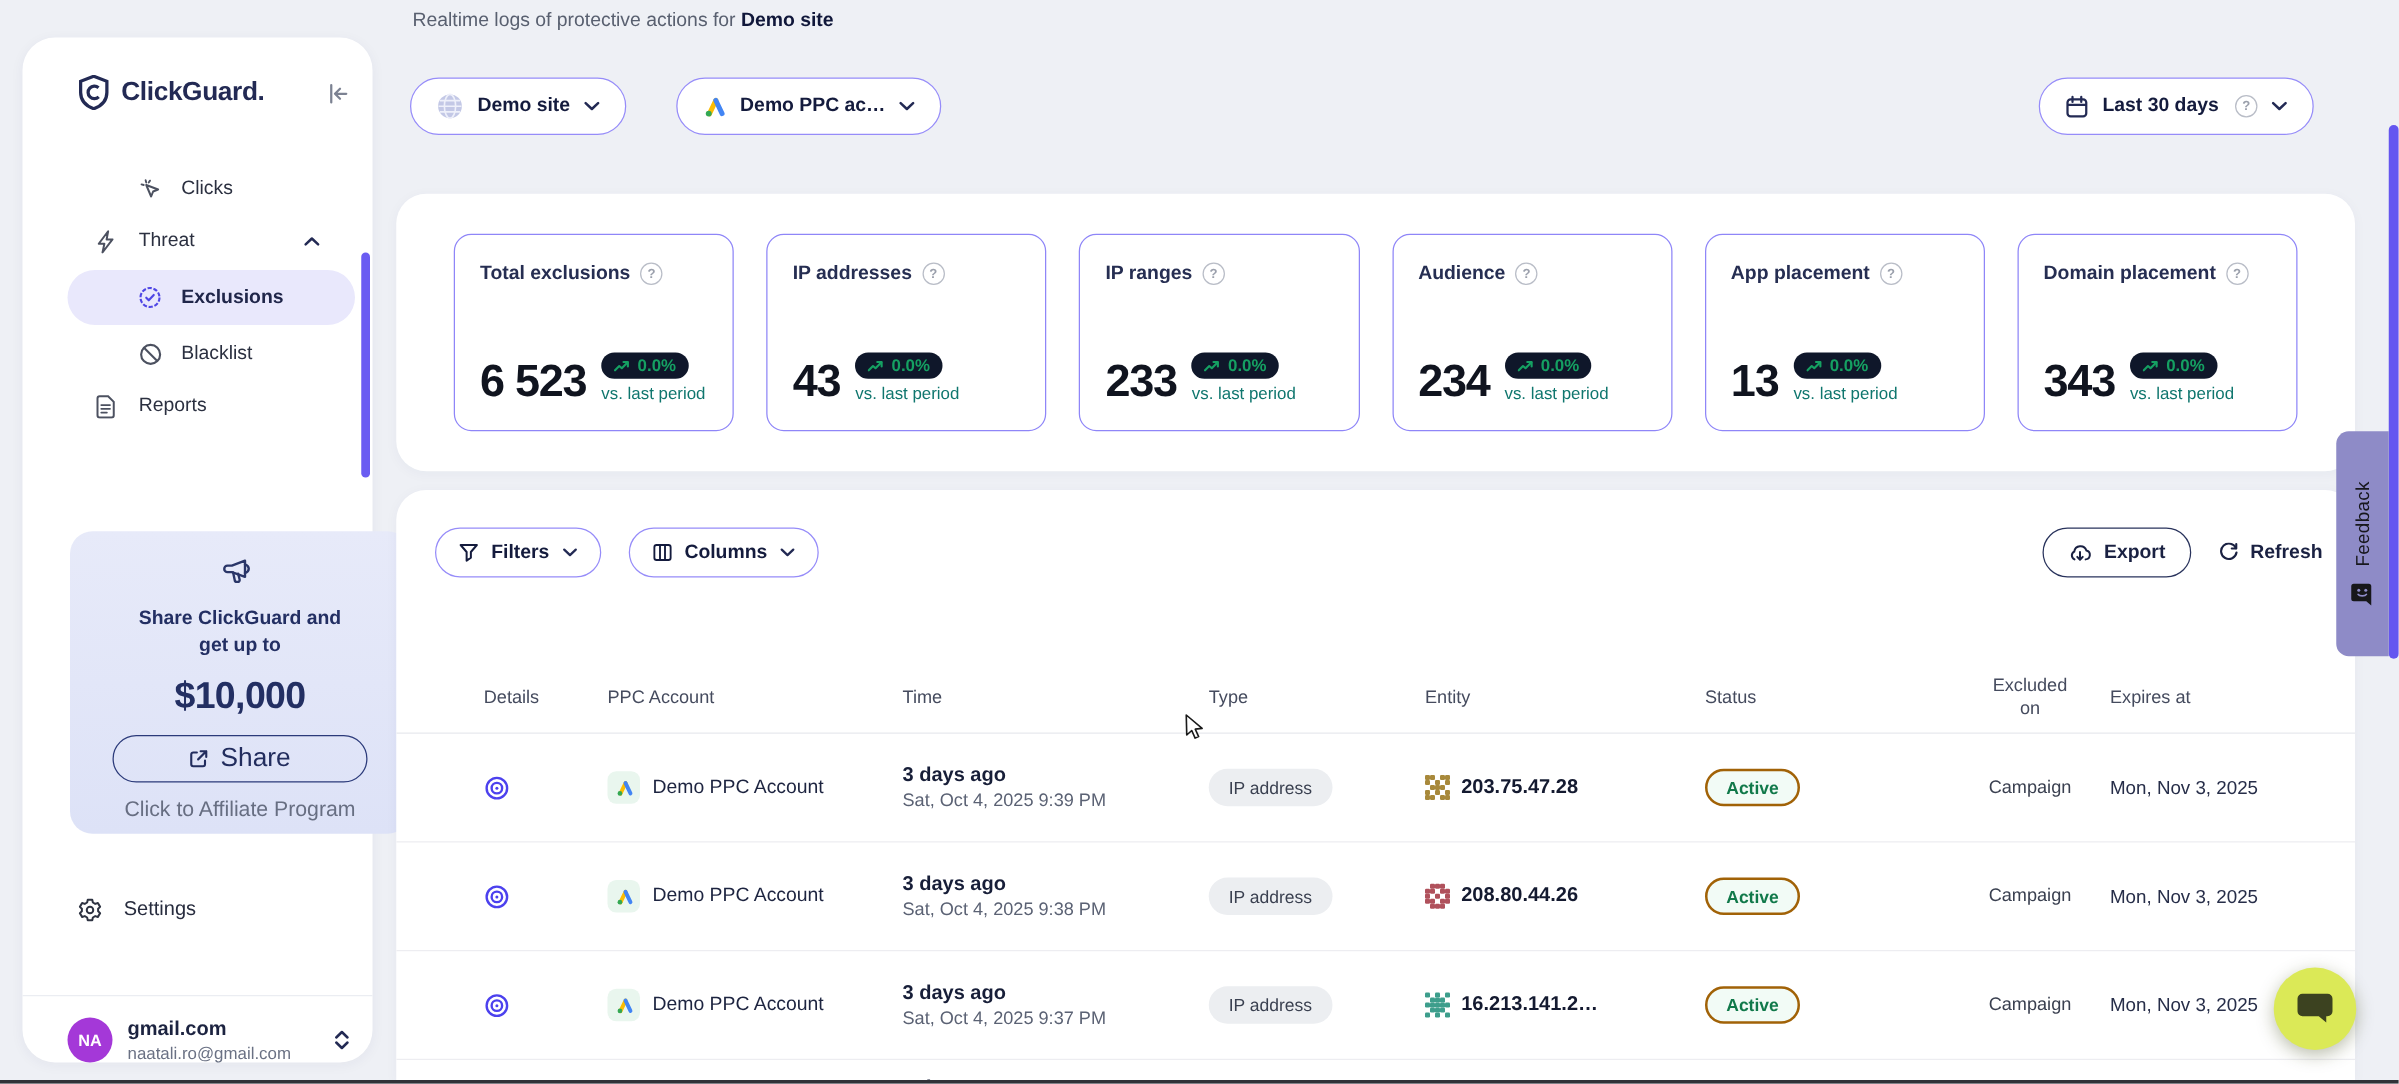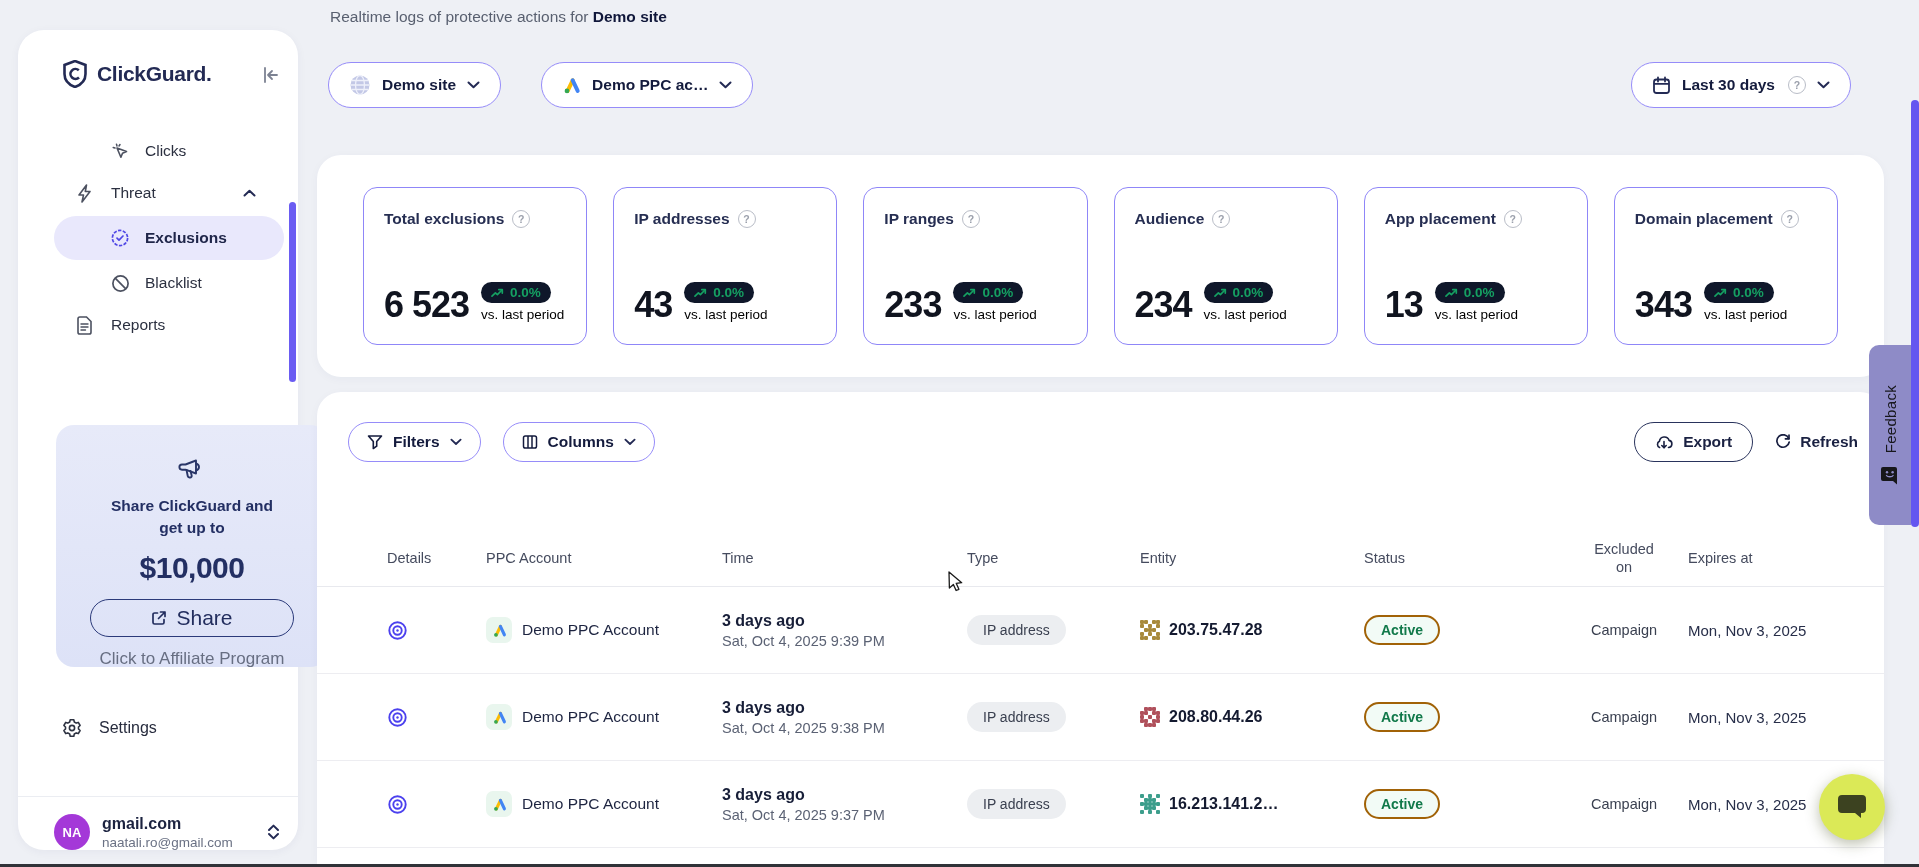--- a/index.html
+++ b/index.html
@@ -16,21 +16,21 @@
   .nav{margin-top:42px;}
   .nav-item{display:flex;align-items:center;height:42px;font-size:15.5px;color:#2b3040;cursor:pointer;}
   .nav-item .ic{width:20px;display:flex;justify-content:center;}
   .nav-item.parent{padding-left:56px;gap:17px;}
   .nav-item.child{padding-left:92px;gap:15px;}
   .nav-item.active{background:#e9e8fc;border-radius:22px;margin:2px 14px 2px 36px;height:44px;
                    padding-left:56px;font-weight:700;color:#20264a;}
   .nav-item .chev-up{margin-left:auto;margin-right:42px;}
   
   .promo{position:absolute;left:38px;top:395px;width:272px;height:242px;border-radius:18px;
-         background:linear-gradient(180deg,#e7eaf9,#dde2f7);text-align:center;padding-top:32px;box-sizing:border-box;}
+         background:linear-gradient(180deg,#e7eaf9,#dde2f7);text-align:center;padding-top:20px;box-sizing:border-box;}
   .promo-title{font-size:15.5px;font-weight:600;color:#232f63;line-height:22px;margin-top:8px;}
   .promo-amount{font-size:30px;font-weight:700;color:#232f63;margin-top:12px;letter-spacing:-.5px;}
   .share-btn{margin:14px auto 0;width:204px;height:38px;border:1.5px solid #2b3a7a;border-radius:20px;
              display:flex;align-items:center;justify-content:center;gap:9px;font-size:21px;color:#222d5e;
              background:transparent;cursor:pointer;box-sizing:border-box;}
   .promo-caption{margin-top:12px;font-size:17px;color:#676e82;}
   .settings-row{position:absolute;left:44px;top:688px;display:flex;align-items:center;gap:17px;
                 font-size:16px;color:#272c3e;cursor:pointer;}
   .side-divider{position:absolute;left:0;top:766px;width:280px;height:1px;background:#ebedf2;}
   .user-row{position:absolute;left:36px;top:784px;width:226px;display:flex;align-items:center;cursor:pointer;}
@@ -54,21 +54,21 @@
   
   .stats-card{position:absolute;left:0;top:155px;width:1567px;height:222px;background:#fff;border-radius:24px;
               box-shadow:0 2px 10px rgba(30,40,90,.04);display:flex;gap:26px;padding:32px 46px 0;box-sizing:border-box;}
   .stat-card{flex:1;height:158px;border:1.5px solid #8f86f8;border-radius:14px;padding:22px 20px;
              box-sizing:border-box;display:flex;flex-direction:column;background:#fff;}
   .stat-head{display:flex;align-items:center;gap:8px;font-size:15.5px;font-weight:600;color:#262e52;}
   .stat-body{margin-top:auto;display:flex;align-items:flex-end;gap:12px;}
   .stat-value{font-size:36px;font-weight:700;color:#10141f;letter-spacing:-1px;line-height:.95;}
   .trend-pill{background:#0f172a;border-radius:12px;padding:3px 10px;display:inline-flex;align-items:center;gap:6px;
               font-size:13.5px;font-weight:700;color:#15a062;}
-  .trend-caption{font-size:13.5px;color:#000000;margin-top:4px;}
+  .trend-caption{font-size:13.5px;color:#0f766e;margin-top:4px;}
   
   .table-card{position:absolute;left:0;top:392px;width:1567px;height:472px;background:#fff;
               border-radius:24px 24px 0 0;box-shadow:0 2px 10px rgba(30,40,90,.04);overflow:hidden;}
   .toolbar{display:flex;align-items:center;padding:30px 22px 0 31px;gap:22px;}
   .tool-pill{height:40px;border:1px solid #968cf9;border-radius:20px;background:#fff;display:flex;align-items:center;
              gap:10px;padding:0 18px;font-size:15.5px;font-weight:600;color:#141b3d;cursor:pointer;box-sizing:border-box;}
   .export-btn{margin-left:auto;height:40px;border:1px solid #29335c;border-radius:20px;background:#fff;
               display:flex;align-items:center;gap:10px;padding:0 20px;font-size:15.5px;font-weight:600;color:#1a2142;cursor:pointer;box-sizing:border-box;}
   .refresh-btn{display:flex;align-items:center;gap:9px;font-size:15.5px;font-weight:600;color:#1a2142;cursor:pointer;margin-right:4px;}
   .tgrid{display:grid;grid-template-columns:107px 236px 245px 173px 224px 196px 128px 1fr;

